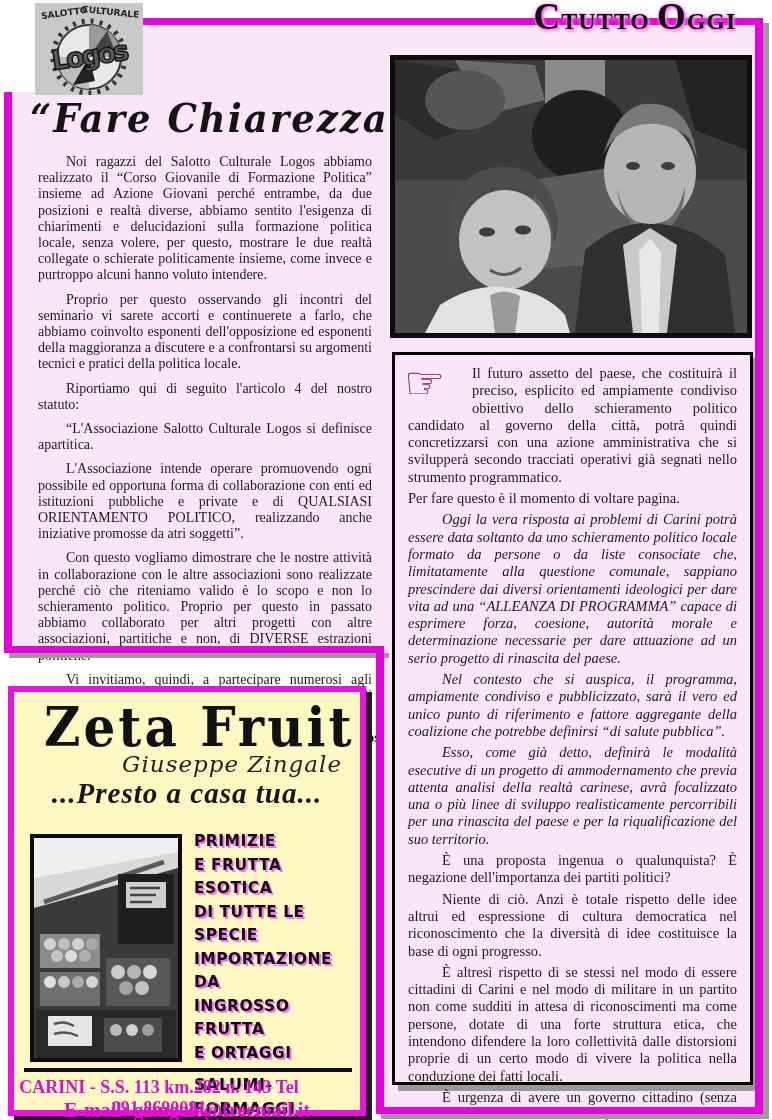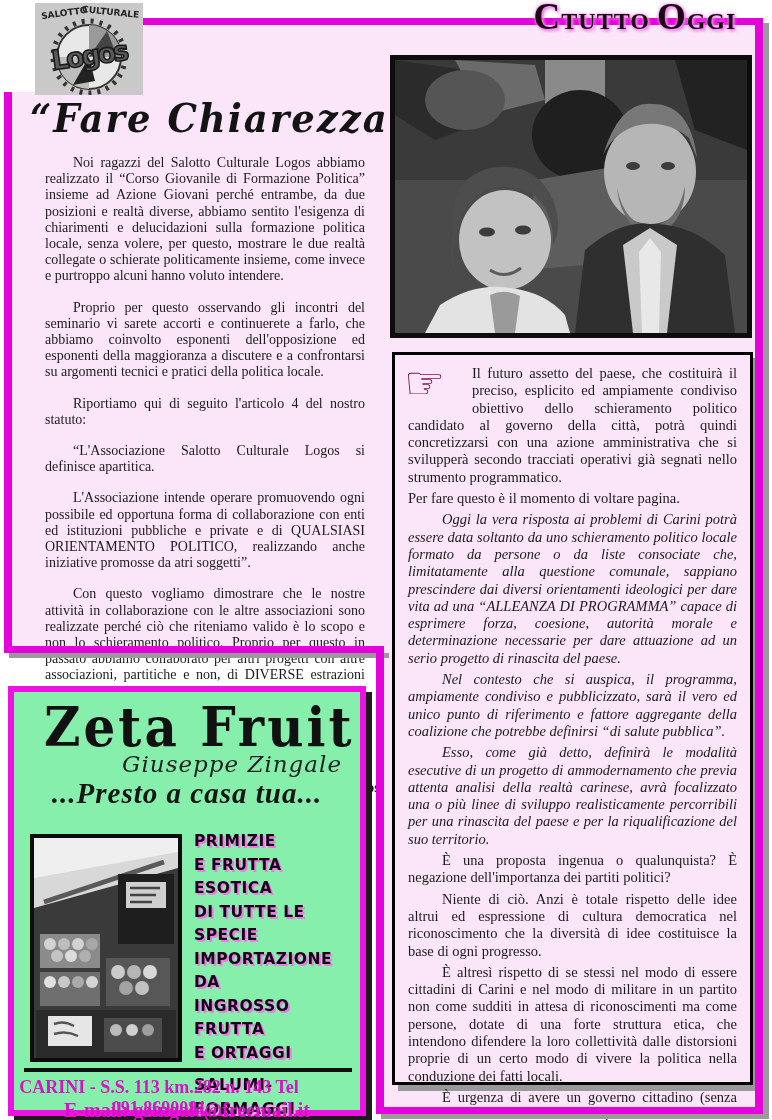--- a/index.html
+++ b/index.html
@@ -35,41 +35,41 @@
   #logoBox{position:absolute;left:35px;top:3px;width:108px;height:92px;background:#c9c9c9;z-index:41;}
   #logoBox .arcword{position:absolute;font-family:"DejaVu Sans",sans-serif;font-size:9px;font-weight:bold;color:#222;}
   #logoWordL{left:6px;top:5px;transform:rotate(-8deg);}
   #logoWordR{right:4px;top:4px;transform:rotate(6deg);}
 
   
   #leftArticle{position:absolute;left:30px;top:96px;width:350px;z-index:20;}
   #leftTitle{font-family:"DejaVu Serif",serif;font-style:italic;font-weight:bold;
              font-size:37px;text-align:center;letter-spacing:2px;color:#141414;
              transform:scaleY(1.05);margin-bottom:14px;white-space:nowrap;}
-  .bodytxt p{margin:15px;font-size:14px;line-height:16.2px;text-align:justify;text-indent:28px;}
+  .bodytxt p{margin:8px;font-size:14px;line-height:16.2px;text-align:justify;text-indent:28px;}
   #leftSig{font-weight:bold;text-align:right;font-size:15px;margin-top:2px;}
 
   
   #photoPeople{position:absolute;left:390px;top:55px;width:362px;height:283px;z-index:20;
                border:5px solid #0d0d0d;box-sizing:border-box;background:#3c3c3c;}
   #photoPeople svg{display:block;width:100%;height:100%;}
 
   
   #rightBox{position:absolute;left:392px;top:352px;width:361px;height:733px;z-index:20;
             border:3px solid #000;box-sizing:border-box;background:#fbe5f9;
             box-shadow:6px 6px 0 #999;padding:6px 9px 0 9px;}
   #rightBox p{margin:4px;font-size:14.5px;line-height:17.3px;text-align:justify;text-indent:34px;}
   #rightBox p.noindent{text-indent:0;}
   #rightBox p.ital{font-style:italic;}
   #handIcon{float:left;width:64px;height:44px;font-family:"DejaVu Sans",sans-serif;
             font-size:46px;line-height:40px;color:#7d1050;margin:2px 4px 0 0;}
 
   
   #adBox{position:absolute;left:8px;top:686px;width:358px;height:430px;z-index:20;
-         background:#86efac;border:6px solid #ee12e2;box-sizing:border-box;
+         background:#fef9c3;border:6px solid #ee12e2;box-sizing:border-box;
          box-shadow:6px 6px 0 #1c1c1c;}
   #adBrand{font-family:"DejaVu Serif",serif;font-weight:bold;font-size:50px;color:#111;
            margin:6px 0 0 30px;letter-spacing:3px;transform:scaleY(1.08);white-space:nowrap;}
   #adOwner{font-family:"DejaVu Serif",serif;font-style:italic;font-size:23px;color:#222;
            text-align:right;margin:-6px 18px 0 16px;letter-spacing:1px;}
   #adTagline{font-family:"Liberation Serif",serif;font-style:italic;font-size:29px;font-weight:bold;
              color:#161616;text-align:center;margin:0 0 6px 0;letter-spacing:1px;}
   #adPhoto{position:absolute;left:16px;top:142px;width:152px;height:228px;
            border:4px solid #0c0c0c;box-sizing:border-box;background:#2e2e2e;}
   #adPhoto svg{display:block;width:100%;height:100%;}

